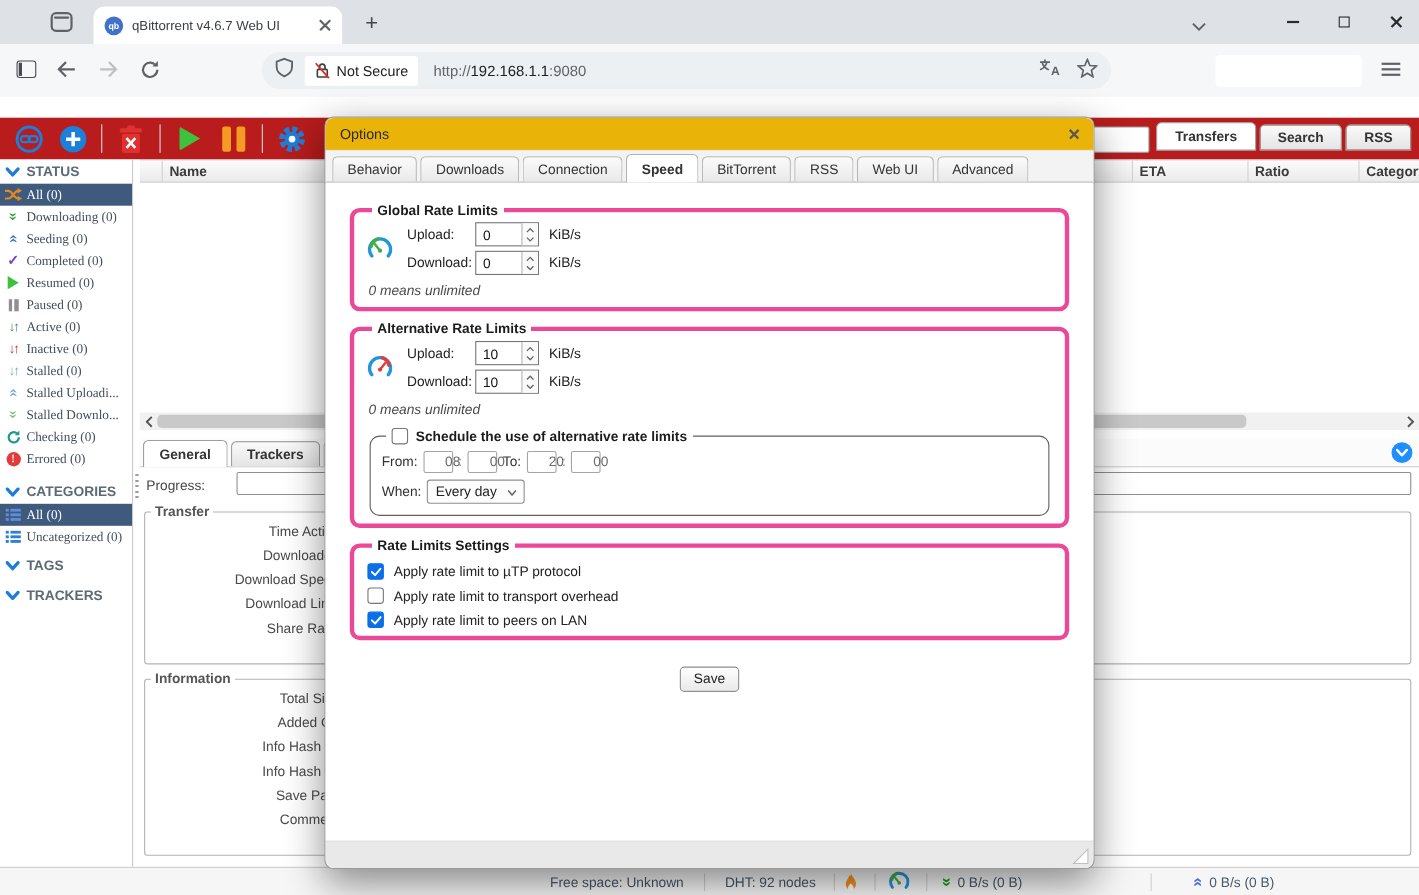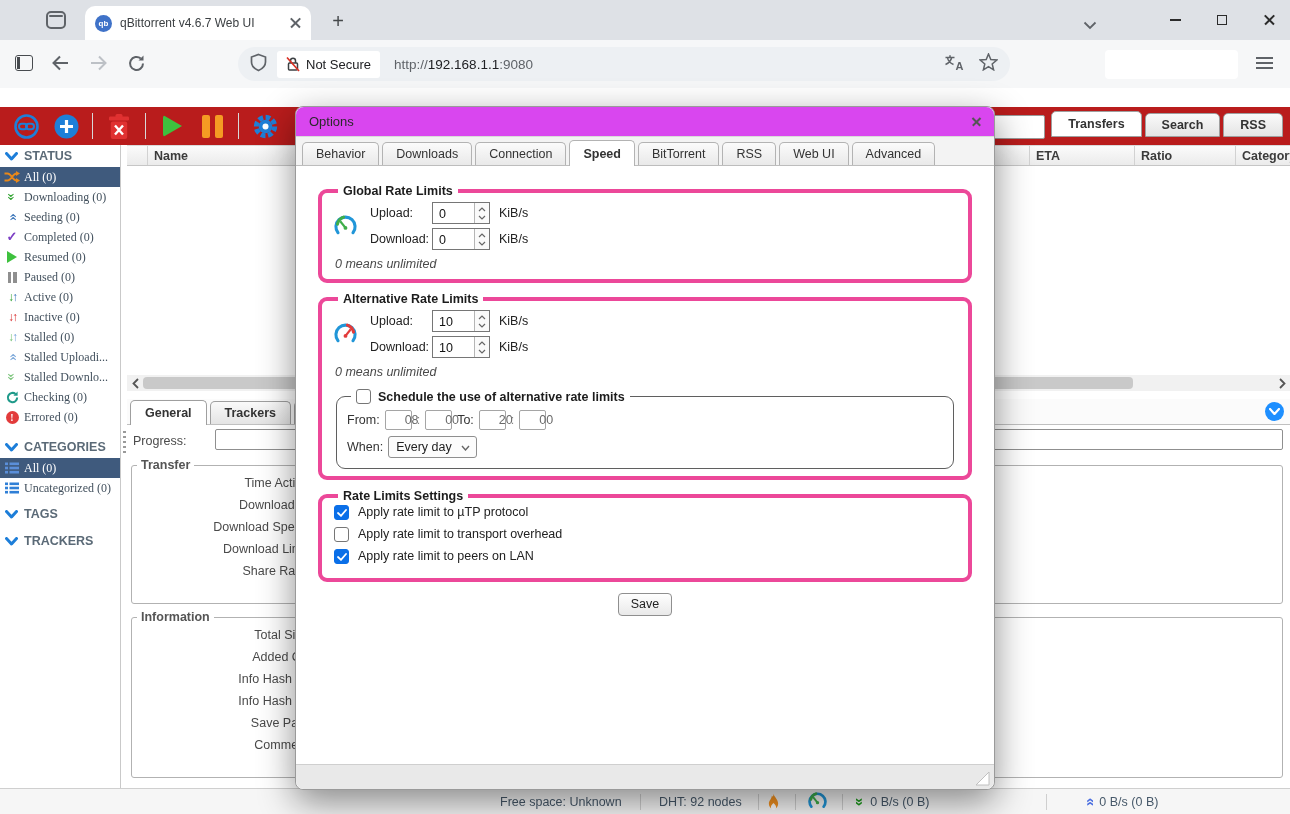--- a/index.html
+++ b/index.html
@@ -109,21 +109,21 @@
   
   .statusbar{position:absolute;left:0;right:0;bottom:0;height:26px;background:#f6f6f6;border-top:1px solid #cfcfcf;
     font-size:12.5px;color:#47596a;}
   .sb-item{position:absolute;top:0;height:25px;display:flex;align-items:center;gap:6px;}
   .ssep{position:absolute;top:5px;width:1px;height:16px;background:#cfcfcf;}
 
   
   .dialog{position:absolute;left:295px;top:106px;width:700px;height:684px;background:#fff;border:1px solid #9a9a9a;
     border-radius:8px;box-shadow:0 12px 36px rgba(0,0,0,.45);z-index:20;}
   .dlg-title{height:30px;display:flex;align-items:center;padding:0 13px;border-bottom:1px solid #dadada;
-    font-size:13px;color:#2a2a2a;background:#d946ef;border-radius:8px 8px 0 0;}
+    font-size:13px;color:#2a2a2a;background:#eab308;border-radius:8px 8px 0 0;}
   .dlg-close{margin-left:auto;}
   .dlg-close .x-icon{width:9px;height:9px;} .dlg-close .x-icon::before,.dlg-close .x-icon::after{width:11px;top:3.6px;background:#555;}
   .dlg-tabs{height:29px;background:#f3f3f3;border-bottom:1px solid #bdbdbd;display:flex;align-items:flex-end;padding:0 6px;}
   .dtab{height:23px;display:flex;align-items:center;font-size:12.5px;color:#333;padding:0 13px;margin-right:3px;
     border:1px solid #b3b3b3;border-bottom:none;border-radius:5px 5px 0 0;background:linear-gradient(#fbfbfb,#e9e9e9);}
   .dtab.active{background:#fff;font-weight:bold;height:26px;margin-bottom:-1px;}
   .dlg-body{position:absolute;top:60px;left:0;right:0;bottom:25px;padding:17px 22px 0;background:#fff;overflow:hidden;}
   .dfs{border:4px solid #ec4899;border-radius:9px;margin:0 0 9px;padding:2px 12px 7px;}
   .dfs legend{font-weight:bold;font-size:12.5px;color:#1c1c1c;padding:0 5px;margin-left:4px;display:flex;align-items:center;gap:7px;}
   .rl-wrap{display:flex;}
@@ -142,22 +142,22 @@
     font-size:12.5px;display:inline-flex;align-items:center;padding-left:19px;}
   .colon{color:#888;}
   .select{position:relative;height:22px;border:1px solid #8f8f8f;border-radius:3px;background:#fcfcfc;
     display:inline-flex;align-items:center;padding:0 24px 0 7px;font-size:12.5px;color:#222;}
   .select svg{position:absolute;right:6px;top:8px;}
   .cb{width:15px;height:15px;border:1px solid #767676;border-radius:3px;background:#fff;
     display:inline-flex;align-items:center;justify-content:center;flex:none;}
   .cb svg{display:none;}
   .cb.checked{background:#0a6fe8;border-color:#0a6fe8;}
   .cb.checked svg{display:block;}
-  .cbrow{display:flex;align-items:flex-start;gap:9px;height:22px;font-size:12.5px;color:#222;}
-  .save-row{display:flex;justify-content:center;margin-top:11px;}
+  .cbrow{display:flex;align-items:flex-end;gap:9px;height:22px;font-size:12.5px;color:#222;}
+  .save-row{display:flex;justify-content:center;margin-top:24px;}
   .savebtn{font-family:inherit;font-size:12.5px;color:#222;padding:3px 12px 4px;border:1px solid #8f8f8f;border-radius:4px;
     background:linear-gradient(#fefefe,#e9e9e9);}
   .dlg-foot{position:absolute;left:0;right:0;bottom:0;height:25px;background:#e9e9e9;border-top:1px solid #cfcfcf;
     border-radius:0 0 8px 8px;}
   .resize{position:absolute;right:4px;bottom:3px;}
 </style>
 </head>
 <body>
 
 <div class="screen">

